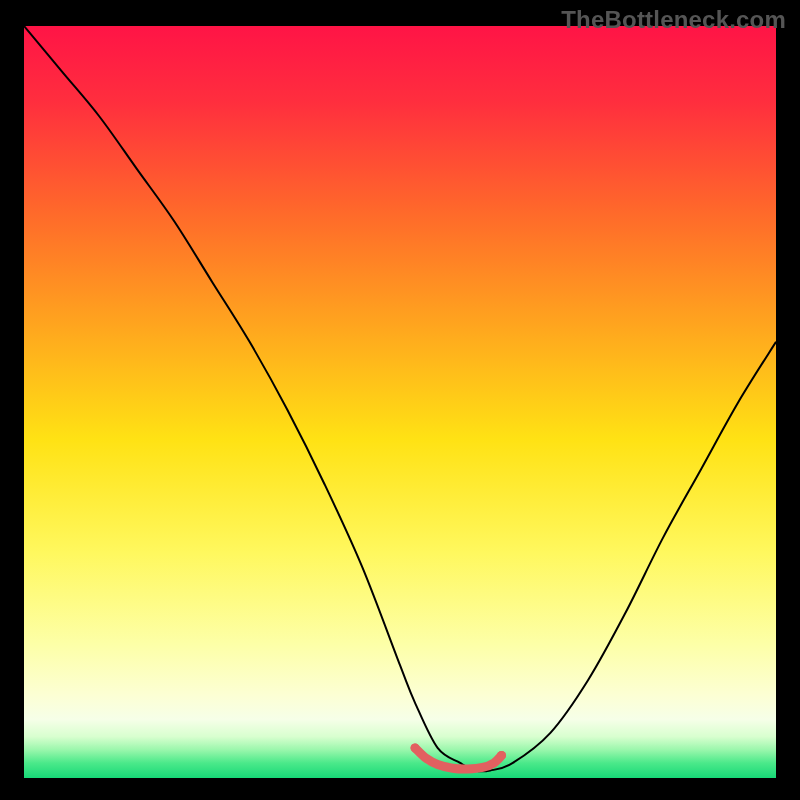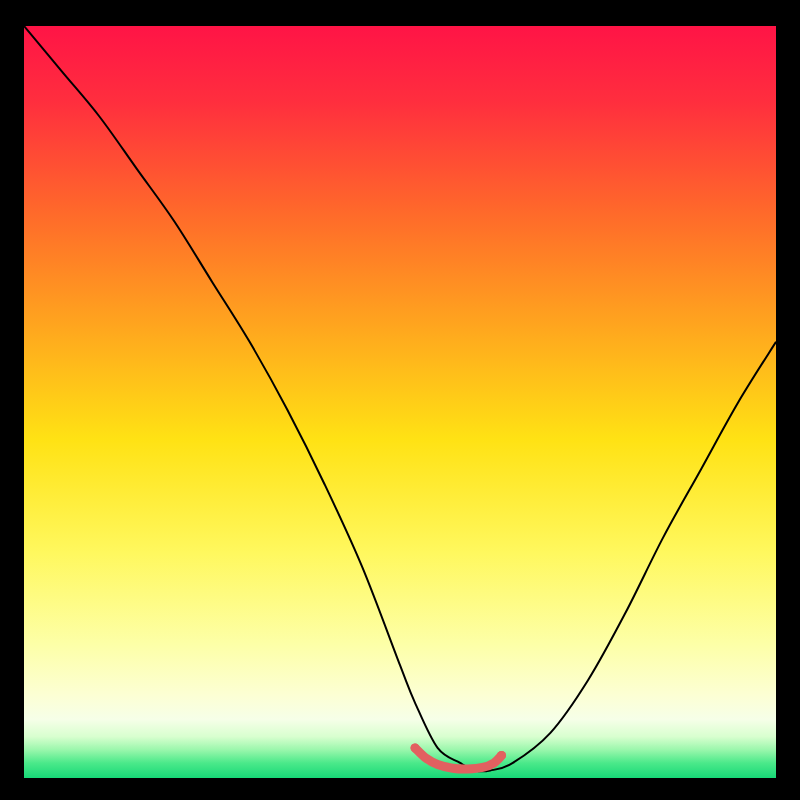--- a/index.html
+++ b/index.html
@@ -27,20 +27,21 @@
     top: 26px;
     width: 752px;
     height: 752px;
   }
   svg { display: block; }
 </style>
 </head>
 <body>
 
 <div class="container">
+  <div class="watermark">TheBottleneck.com</div>
   <div class="plot">
     <svg id="chart-svg" width="752" height="752" viewBox="0 0 752 752">
         <defs>
           <linearGradient id="bg-grad" x1="0" y1="0" x2="0" y2="1">
             <stop offset="0%" stop-color="#ff1446"></stop>
             <stop offset="10%" stop-color="#ff2e3e"></stop>
             <stop offset="25%" stop-color="#ff6a2a"></stop>
             <stop offset="40%" stop-color="#ffa61e"></stop>
             <stop offset="55.00000000000001%" stop-color="#ffe214"></stop>
             <stop offset="70%" stop-color="#fff85e"></stop>

